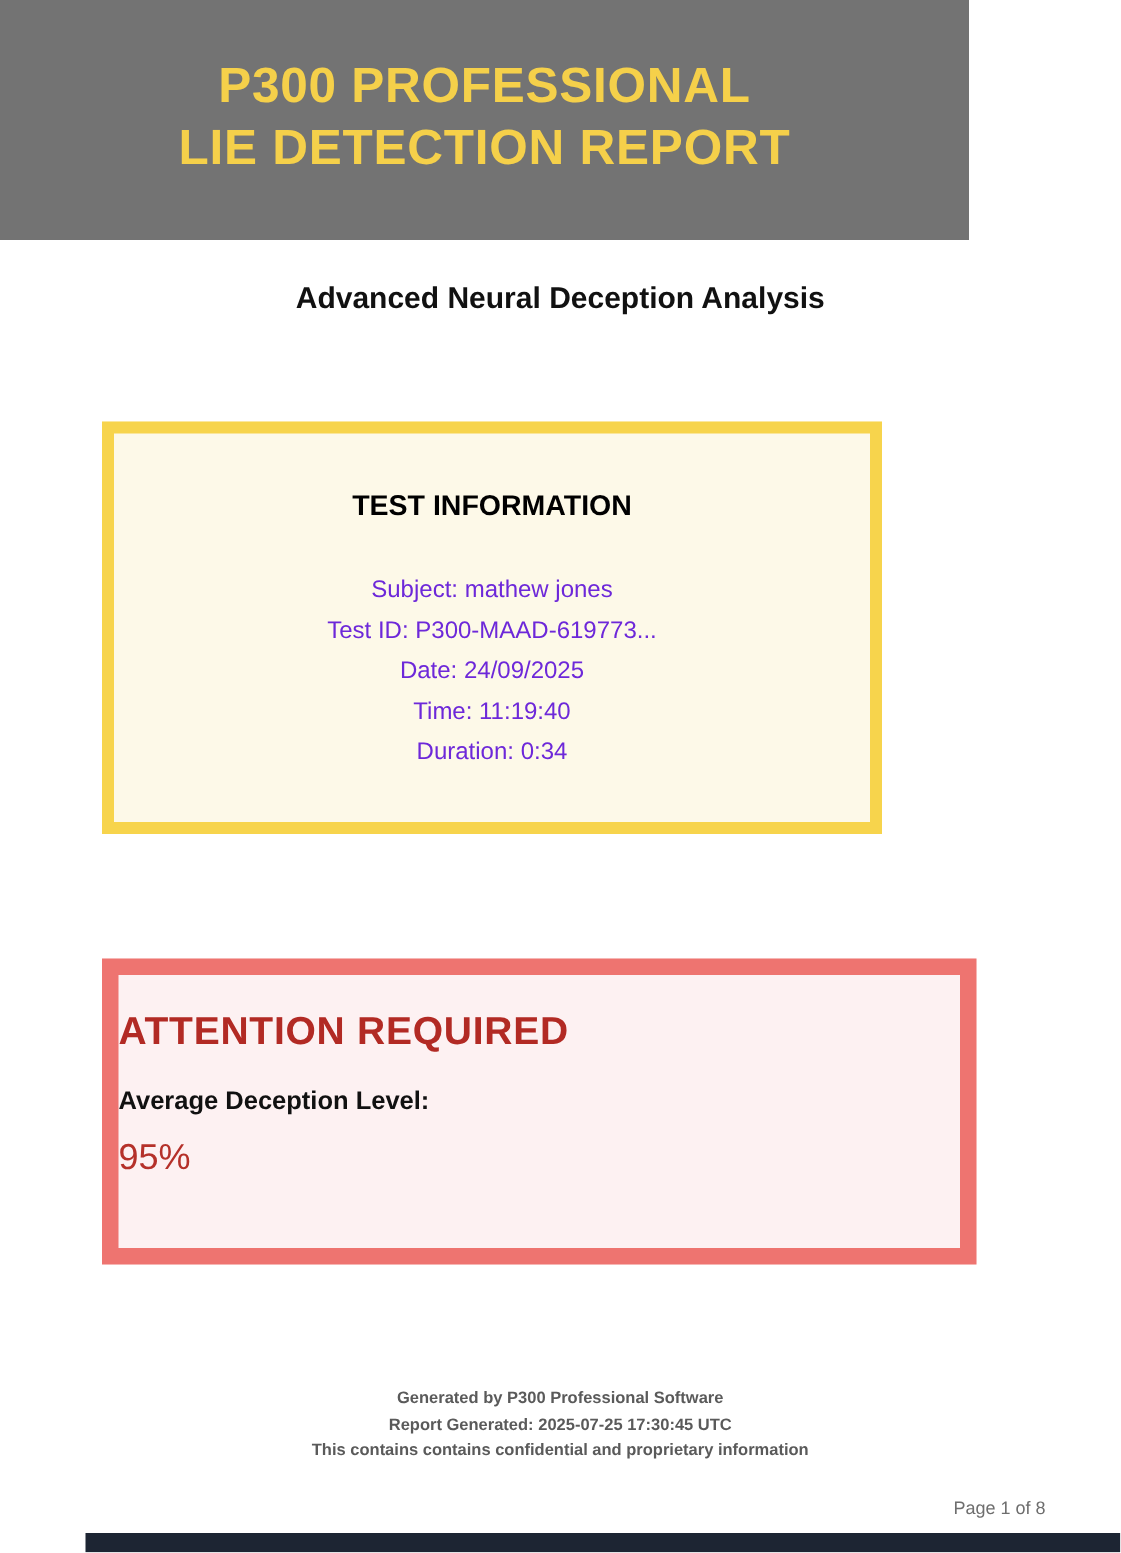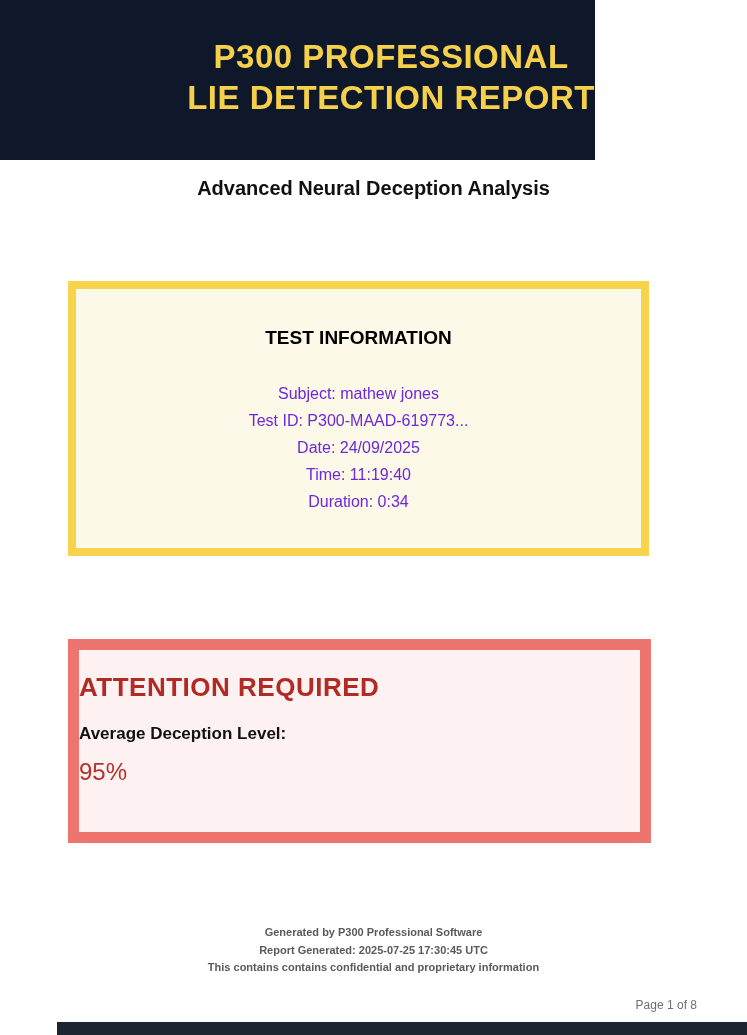--- a/index.html
+++ b/index.html
@@ -13,56 +13,56 @@
     width: 747px;
     height: 1035px;
     background: #ffffff;
     overflow: hidden;
   }
 
   
   .report-header {
     position: absolute;
     top: 0; left: 0;
-    width: 595px;
+    width: 646px;
     height: 160px;
-    background: #0f172a;
+    background: #737373;
     display: flex;
     flex-direction: column;
     justify-content: center;
-    align-items: flex-end;
+    align-items: center;
     padding-bottom: 6px;
     box-sizing: border-box;
   }
   .title-line {
     display: block;
     color: #f5d04a;
     font-weight: bold;
     font-size: 33px;
     line-height: 41px;
     text-align: center;
     letter-spacing: 0.5px;
   }
 
   
   .subtitle {
     position: absolute;
-    top: 177px; left: 0; right: 0;
+    top: 188px; left: 0; right: 0;
     margin: 0;
     text-align: center;
     font-size: 20px;
     font-weight: bold;
     color: #111111;
   }
 
   
   .info-box {
     position: absolute;
     left: 68px; top: 281px;
-    width: 581px; height: 275px;
+    width: 520px; height: 275px;
     box-sizing: border-box;
     border: 8px solid #f7d44c;
     background: #fdf9e8;
     text-align: center;
   }
   .info-title {
     margin: 38px 0 0 0;
     font-size: 19px;
     font-weight: bold;
     color: #000000;

